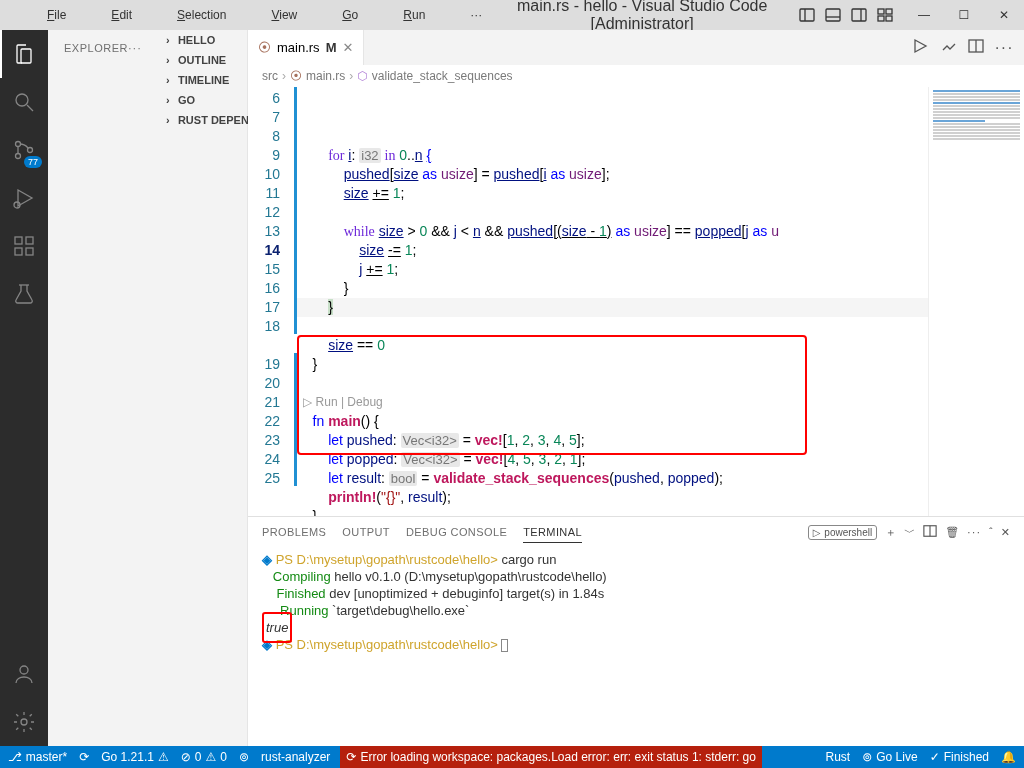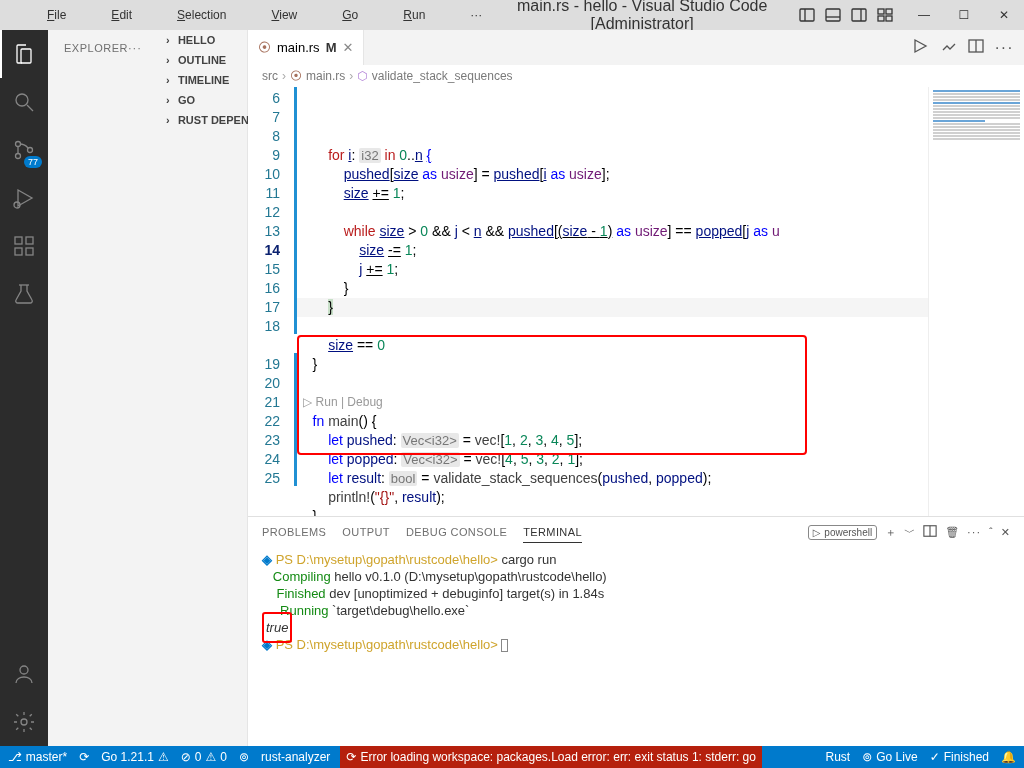--- a/index.html
+++ b/index.html
@@ -43,22 +43,22 @@
 .gutter { width:46px; text-align:right; color:#237893; padding-right:14px; line-height:19px; padding-top:2px; }
 .gutter div { height:19px; }
 .gutter .hl { color:#0b216f; font-weight:600; }
 .modbar { width:3px; background:transparent; }
 .modbar div { height:19px; }
 .modbar .m { background:#2090d3; }
 .lines { flex:1; line-height:19px; white-space:pre; padding-top:2px; color:#000; position:relative; }
 .lines .ln { height:19px; }
 .lines .hl { background:#f5f5f5; }
 .kw { color:#0000ff; }
-.ctl { color:#b91c1c; }
-.fn { color:#404040; }
+.ctl { color:#6d28d9;font-family:Liberation Serif, serif; }
+.fn { color:#be185d;font-weight:bold; }
 .num { color:#098658; }
 .str { color:#a31515; }
 .ty { color:#701a75; }
 .var { color:#001080; }
 .und { text-decoration:underline; }
 .hint { background:#e8e8e8; color:#777; padding:0 2px; border-radius:2px; font-size:13px; }
 .codelens { color:#999; font-size:12px; padding-left:6px; }
 
 .redbox { position:absolute; border:2px solid #ff0000; border-radius:4px; pointer-events:none; }
 

